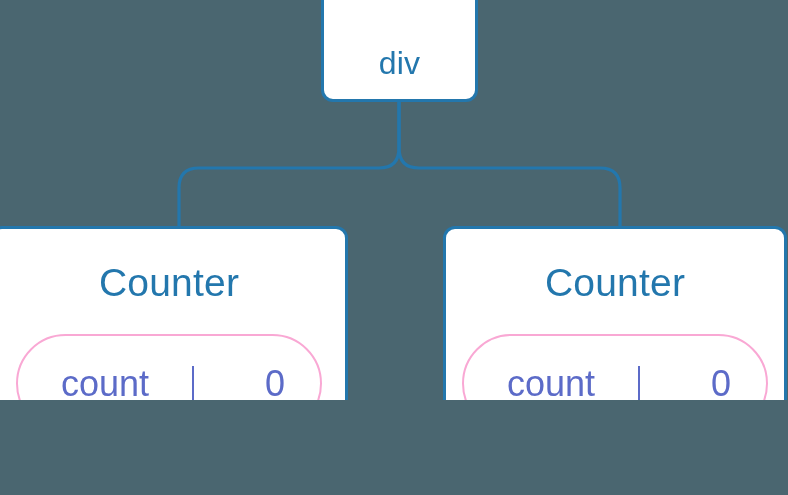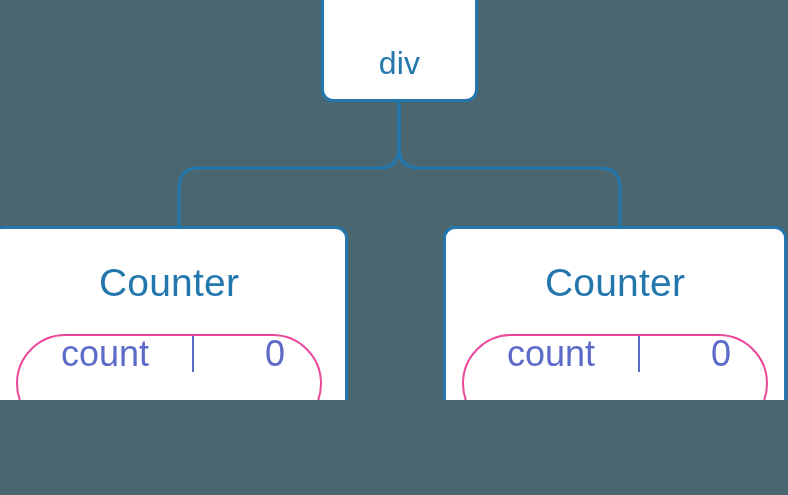--- a/index.html
+++ b/index.html
@@ -66,23 +66,23 @@
 
   
   .pill-wrap {
     display: flex;
     justify-content: center;
     width: 100%;
     margin-top: 32px;
   }
   .pill {
     display: flex;
-    align-items: flex-start;
+    align-items: center;
     height: 99px;
-    border: 2px solid #ec4899;
+    border: 2px solid #f9a8d4;
     border-radius: 52px;
     box-sizing: border-box;
     background: transparent;
     gap: 36px;
   }
   .pill-key, .pill-val {
     display: flex;
     align-items: center;
     justify-content: center;
     color: #5c6bc8;

